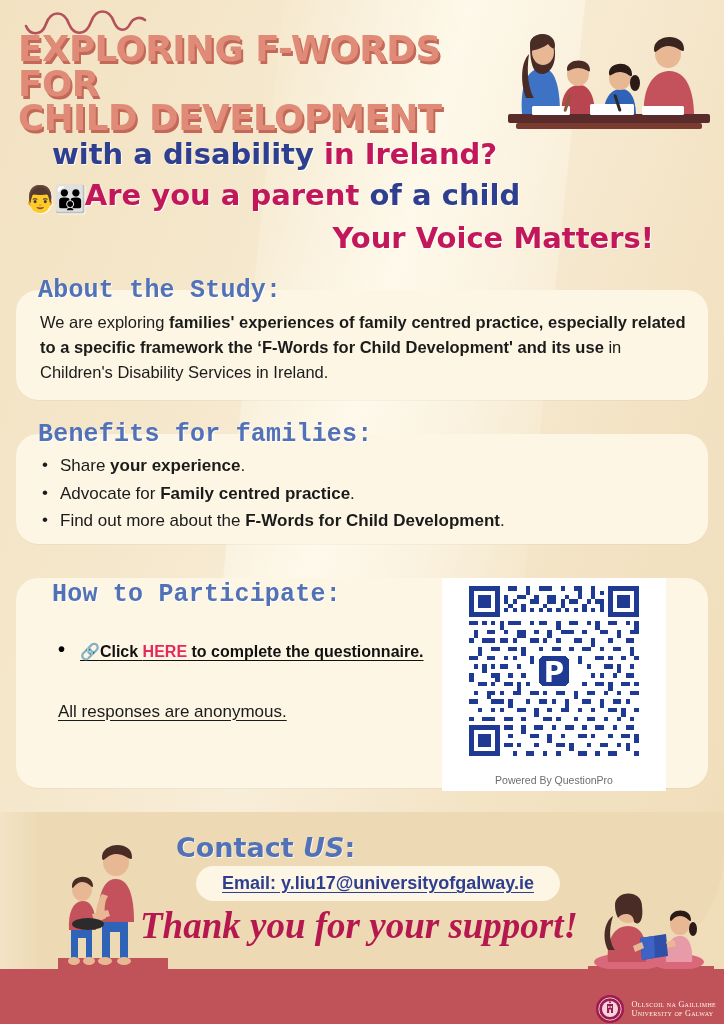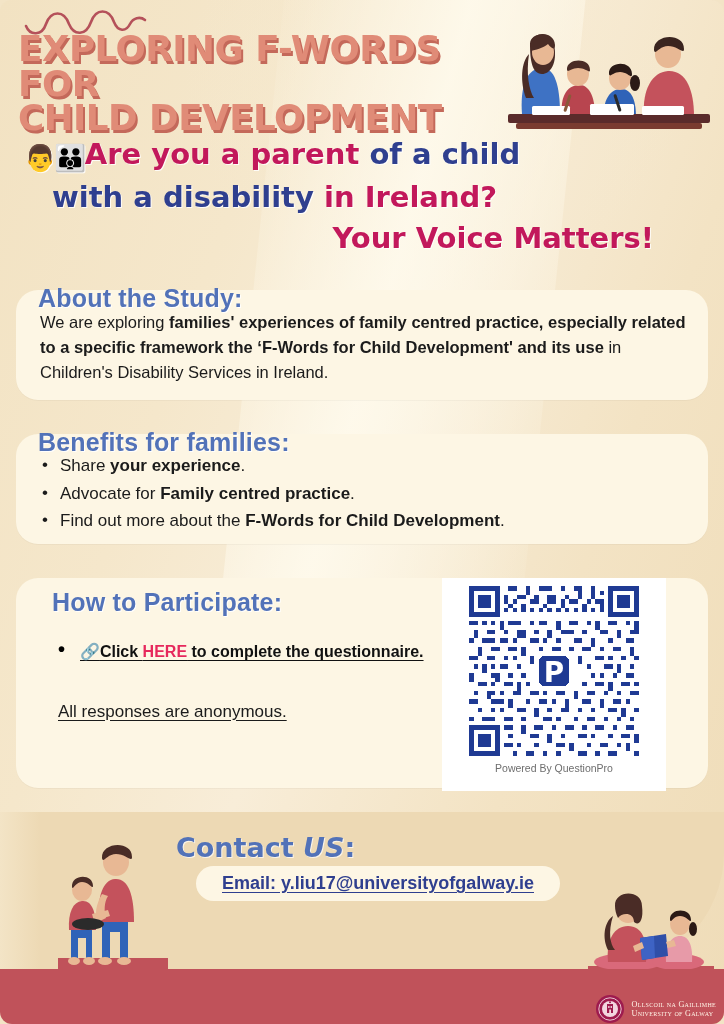--- a/index.html
+++ b/index.html
@@ -7,21 +7,20 @@
     width:724px;height:1024px;overflow:hidden;
     font-family:"Liberation Sans",sans-serif;
     background:#F3E4C6;
   }
   .poster{
     position:relative;width:724px;height:1024px;
     background:
       radial-gradient(ellipse 360px 300px at 60% 8%, #F6E9CF 0%, rgba(246,233,207,0) 70%),
       linear-gradient(110deg,#F2E2C2 0%,#F5E7CB 28%,#F8EDD8 48%,#F3E3C4 72%,#EFDCB8 100%);
     overflow:hidden;
-    border-radius:12px;
   }
   
   .lightband{
     position:absolute;left:250px;top:-60px;width:300px;height:780px;
     background:linear-gradient(100deg,rgba(255,250,235,0) 0%,rgba(255,251,238,.85) 45%,rgba(255,250,235,0) 100%);
     transform:rotate(6deg);pointer-events:none;
   }
   .squiggle{position:absolute;left:18px;top:4px;width:140px;height:34px;}
 
   
@@ -61,26 +60,25 @@
     background:#FDF6E4;border-radius:22px;
     box-shadow:0 1px 0 rgba(0,0,0,.03);
     z-index:3;
   }
   #card-about{top:290px;height:110px;}
   #card-benefits{top:434px;height:110px;}
   #card-participate{top:578px;height:210px;}
 
   .sec-head{
     position:absolute;z-index:5;
-    font-family:Liberation Sans, sans-serif;
+    font-family:Liberation Mono, monospace;
     font-weight:bold;font-size:25px;
     color:#5272B8;
     text-shadow:1px 1px 0 rgba(255,255,255,.9);
     letter-spacing:.2px;
-    margin-top:8px;
   }
   #head-about{left:38px;top:276px;}
   #head-benefits{left:38px;top:420px;}
   #head-participate{left:52px;top:580px;}
 
   .body-txt{
     position:absolute;z-index:5;
     font-family:"Liberation Sans",sans-serif;
     font-size:16.5px;line-height:1.52;color:#1B1B1B;
   }
@@ -113,21 +111,21 @@
 
   
   .qr-box{
     position:absolute;left:442px;top:578px;width:224px;height:213px;
     background:#FFFFFF;z-index:6;
     display:flex;flex-direction:column;align-items:center;justify-content:flex-start;
   }
   .qr-canvas{margin-top:4px;}
   .qr-cap{
     font-family:"Liberation Sans",sans-serif;
-    font-size:10.5px;color:#6E6E6E;margin-top:2px;
+    font-size:10.5px;color:#6E6E6E;margin-top:14px;
   }
 
   
   .contact-band{
     position:absolute;left:0;top:812px;width:724px;height:160px;z-index:2;
     background:#EDD9B4;
     border-radius:0 0 120px 0;
   }
   .contact-band:after{
     content:"";position:absolute;left:0;top:0;width:40px;height:160px;
@@ -224,22 +222,22 @@
     <rect x="12" y="105" width="186" height="6" rx="2" fill="#7A3B30"></rect>
 
     <rect x="28" y="88" width="38" height="9" rx="1.5" fill="#FFFFFF"></rect>
     <rect x="86" y="86" width="44" height="11" rx="1.5" fill="#FFFFFF"></rect>
     <rect x="138" y="88" width="42" height="9" rx="1.5" fill="#FFFFFF"></rect>
     <rect x="62" y="76" width="3" height="18" rx="1.5" fill="#8A5A3A" transform="rotate(18 63 85)"></rect>
     <rect x="112" y="76" width="3" height="18" rx="1.5" fill="#2B2B2B" transform="rotate(-18 113 85)"></rect>
   </svg>
 
   <div class="hero">
+    <div class="hero-line l2"><span class="cl-navy">with a disability </span><span class="cl-magenta">in Ireland?</span></div>
     <div class="hero-line l1"><span class="emoji">👨</span><span class="emoji">👪</span><span class="cl-magenta">Are you a parent</span><span class="cl-navy"> of a child</span></div>
-    <div class="hero-line l2"><span class="cl-navy">with a disability </span><span class="cl-magenta">in Ireland?</span></div>
     <div class="hero-line l3 cl-magenta">Your Voice Matters!</div>
   </div>
 
   <div class="card" id="card-about"></div>
   <div class="sec-head" id="head-about">About the Study:</div>
   <div class="body-txt" id="about-body"><span>We are exploring </span><b>families' experiences of family centred practice, especially related to a specific framework the ‘F-Words for Child Development' and its use</b><span> in Children's Disability Services in Ireland.</span></div>
 
   <div class="card" id="card-benefits"></div>
   <div class="sec-head" id="head-benefits">Benefits for families:</div>
   <ul class="body-txt" id="benefit-list">
@@ -545,20 +543,21 @@
     <path d="M45 64 L54 60 L56 66 L47 70 Z" fill="#E8B894"></path>
     <path d="M78 60 L86 58 L88 64 L80 66 Z" fill="#E8B894"></path>
   </svg>
 
   <div class="contact-head"><span>Contact </span><i>US</i><span>:</span></div>
 
   <div class="email-pill">
     <span class="email-txt">Email: y.liu17@universityofgalway.ie</span>
   </div>
 
+  <div class="thanks">Thank you for your support!</div>
 
   <div class="footer">
     <div class="uni-logo">
       <svg class="crest" viewBox="0 0 30 30">
         <circle cx="15" cy="15" r="14" fill="#9E1B4E"></circle>
         <circle cx="15" cy="15" r="11.2" fill="none" stroke="#F3D6E0" stroke-width=".9"></circle>
         <circle cx="15" cy="15" r="8" fill="#F3D6E0"></circle>
         <rect x="12" y="10" width="6" height="9" fill="#9E1B4E"></rect>
         <rect x="13.2" y="12" width="1.3" height="2" fill="#F3D6E0"></rect>
         <rect x="15.6" y="12" width="1.3" height="2" fill="#F3D6E0"></rect>

